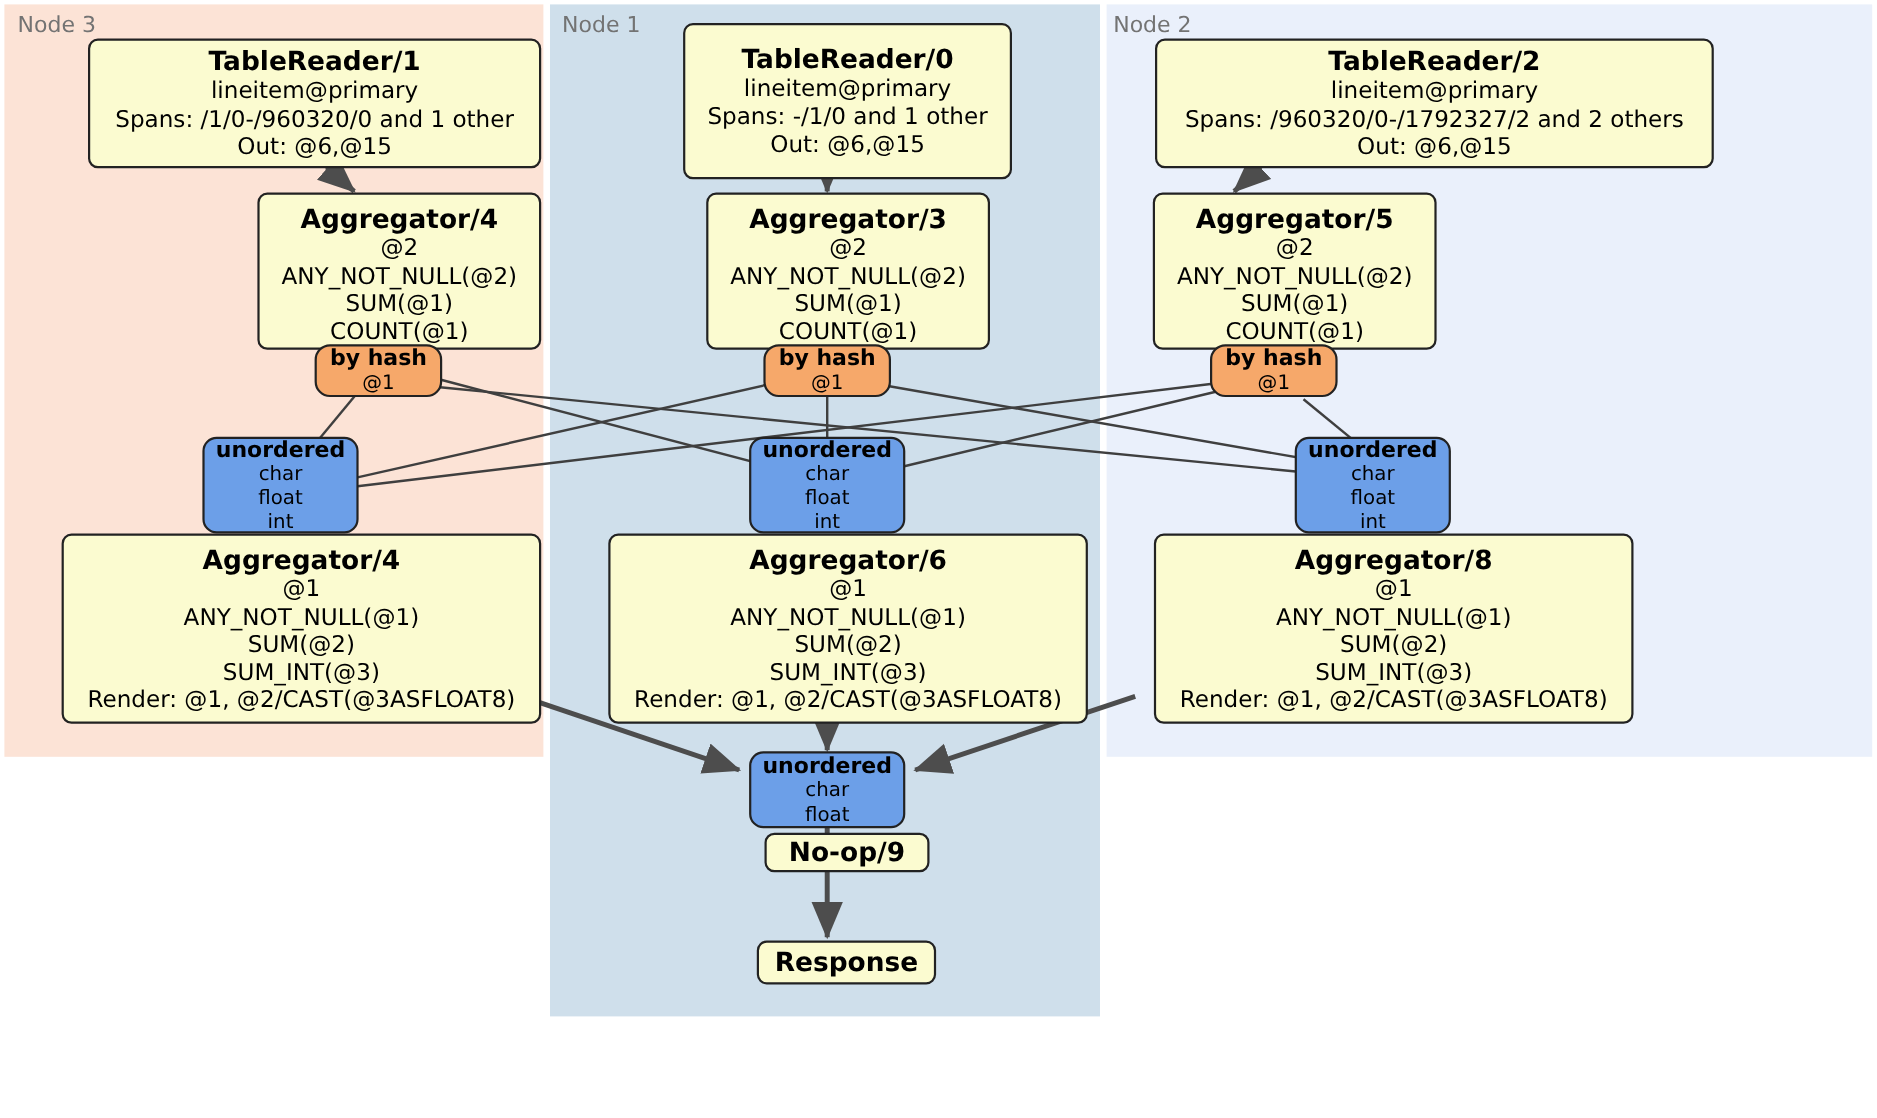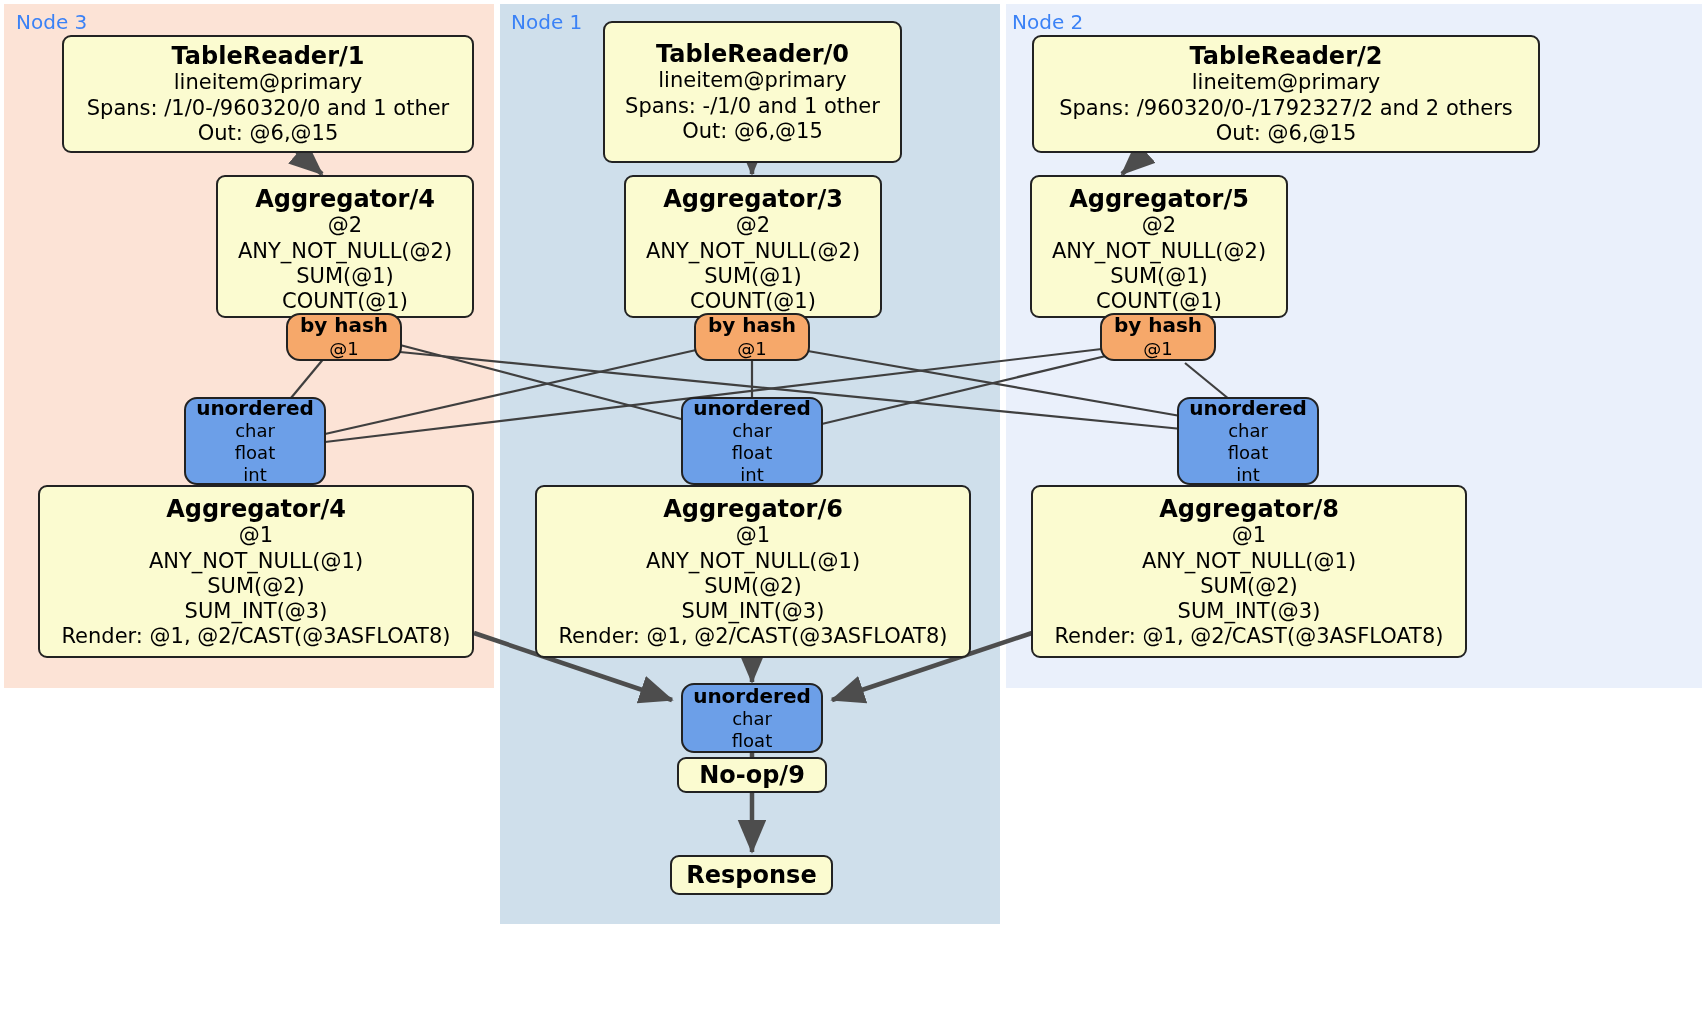--- a/index.html
+++ b/index.html
@@ -19,21 +19,21 @@
   }
 
   
   .panel {
     position: absolute;
     box-sizing: border-box;
   }
   .panel-label {
     position: absolute;
     font-size: 20px;
-    color: #3b82f6;
+    color: #737373;
     white-space: nowrap;
     line-height: 1;
   }
 
   
   #edges {
     position: absolute;
     left: 0;
     top: 0;
     width: 1706px;
@@ -50,20 +50,21 @@
     align-items: center;
     justify-content: center;
     text-align: center;
     color: #000000;
   }
   .proc {
     background: #fbfbd0;
     border: 2px solid #222222;
     border-radius: 9px;
     padding: 6px 10px;
+    margin-left: 18px;
   }
   .hash {
     background: #f6a86a;
     border: 2px solid #222222;
     border-radius: 14px;
     padding: 4px 10px;
   }
   .unordered {
     background: #6c9fe8;
     border: 2px solid #222222;

